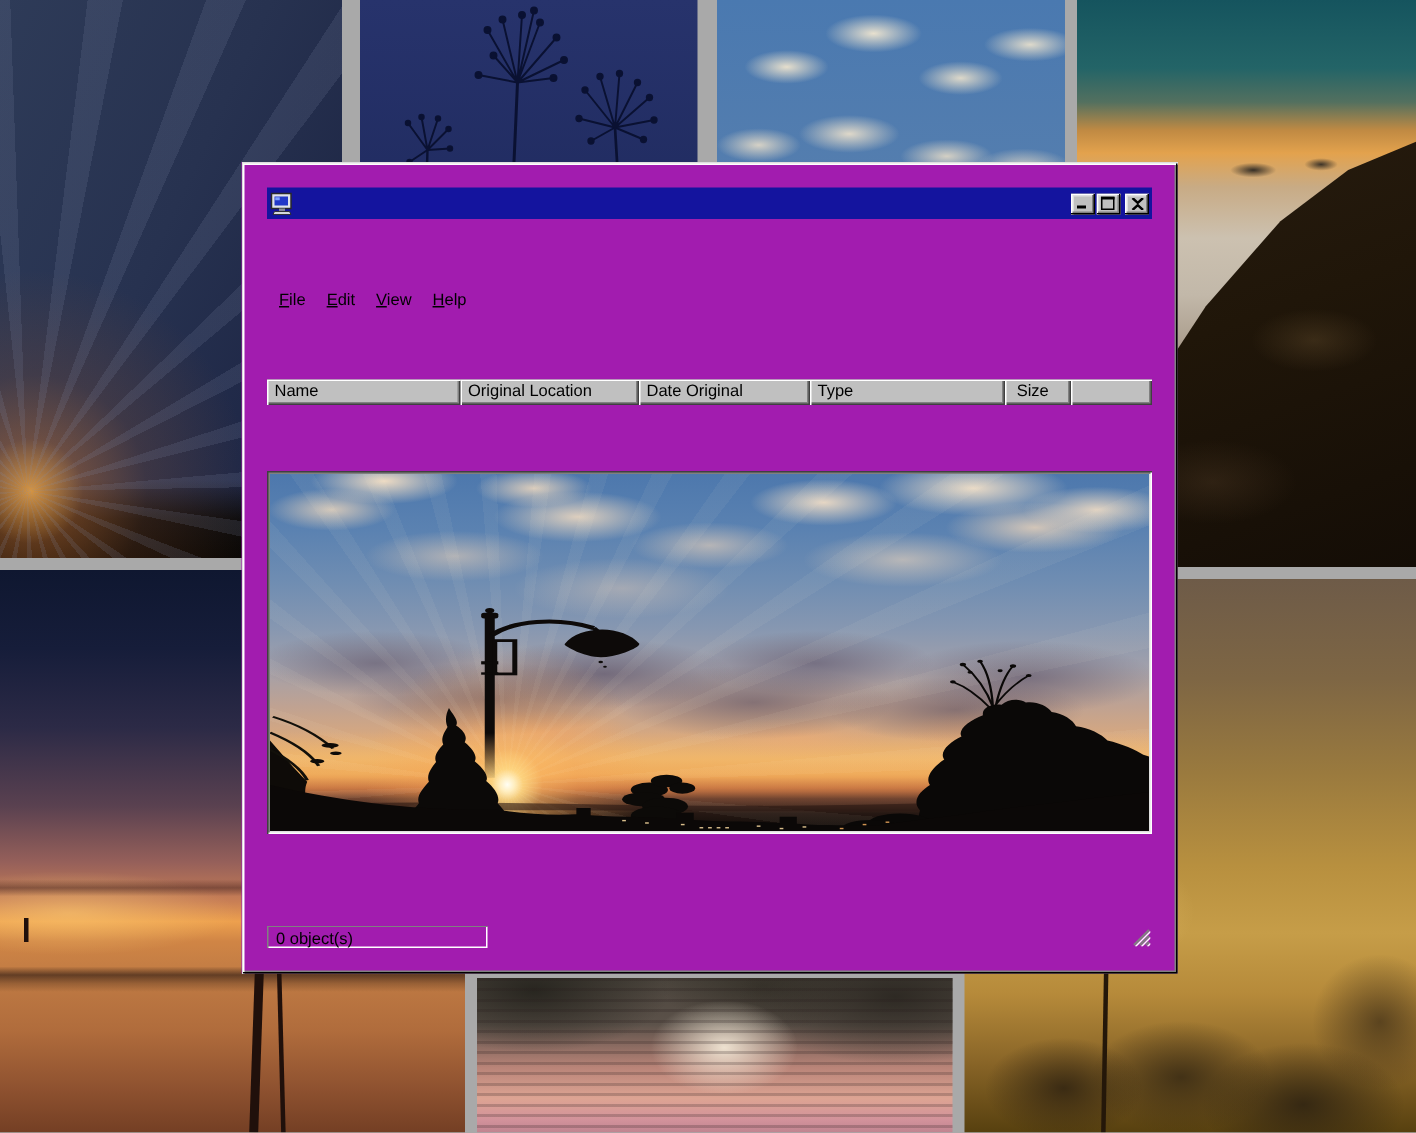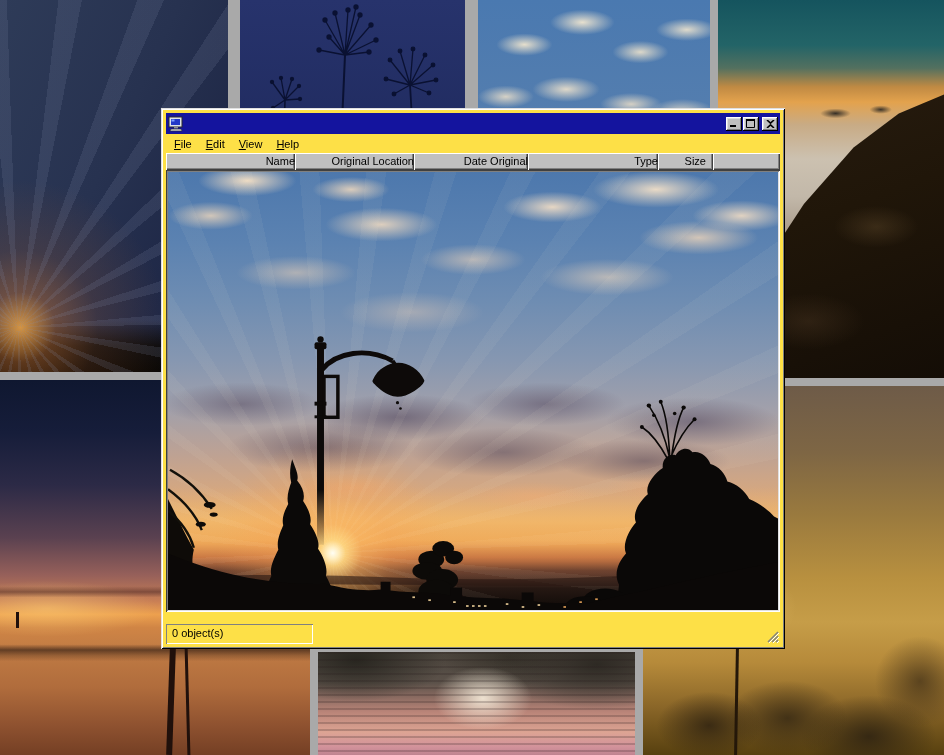--- a/index.html
+++ b/index.html
@@ -68,38 +68,38 @@
       radial-gradient(ellipse 80px 50px at 12% 15%, rgba(85,72,60,0.5), rgba(85,72,60,0) 70%),
       radial-gradient(ellipse 70px 45px at 22% 92%, rgba(52,38,18,0.9), rgba(52,38,18,0) 75%),
       radial-gradient(ellipse 80px 50px at 48% 90%, rgba(56,42,20,0.85), rgba(56,42,20,0) 75%),
       radial-gradient(ellipse 90px 55px at 75% 95%, rgba(48,36,18,0.9), rgba(48,36,18,0) 75%),
       radial-gradient(ellipse 60px 60px at 92% 80%, rgba(60,44,22,0.7), rgba(60,44,22,0) 75%),
       linear-gradient(180deg, #6e5b48 0%, #7e6644 18%, #9a7a3e 35%, #b8903f 52%, #c69d48 64%, #b68a3a 75%, #8a6628 87%, #57400f 100%); }
   #br-pole { position:absolute; left:92px; top:262px; width:3px; height:107px; background:#241709; transform:rotate(1deg); }
 
   
   #win { position:absolute; left:161px; top:108px; width:624px; height:541px; z-index:10;
-    background:#fde047; padding:5px;
+    background:#a21caf; padding:17px;
     box-shadow: inset 1px 1px 0 #dfdfdf, inset -1px -1px 0 #000, inset 2px 2px 0 #fff, inset -2px -2px 0 #808080;
-    display:flex; flex-direction:column; }
+    display:flex; flex-direction:column;gap:44px; }
   #titlebar { height:21px; background:#14149e; display:flex; align-items:center; padding:0 2px; flex:0 0 auto; }
   #title-icon { width:16px; height:16px; margin-right:3px; flex:0 0 auto; }
   #title-text { color:#fff; font-size:11px; font-weight:bold; flex:1 1 auto; }
   .tbtns { display:flex; gap:0; flex:0 0 auto; }
   .tbtn { width:16px; height:14px; background:#c0c0c0; margin-left:1px;
     box-shadow: inset -1px -1px 0 #000, inset 1px 1px 0 #fff, inset -2px -2px 0 #808080, inset 2px 2px 0 #dfdfdf;
     display:flex; align-items:center; justify-content:center; }
   .tbtn.close { margin-left:3px; }
   #menubar { height:19px; display:flex; align-items:center; padding-left:1px; flex:0 0 auto; }
   .menu-item { font-size:11px; color:#000; padding:2px 7px; }
   #colheader { height:17px; display:flex; flex:0 0 auto; background:#c0c0c0; }
   .hcell { height:17px; font-size:11px; color:#000; padding:2px 0 0 5px; background:#c0c0c0;
-    box-shadow: inset 1px 1px 0 #fff, inset -1px -1px 0 #404040, inset -2px -2px 0 #808080; overflow:hidden; white-space:nowrap;text-align:right; }
+    box-shadow: inset 1px 1px 0 #fff, inset -1px -1px 0 #404040, inset -2px -2px 0 #808080; overflow:hidden; white-space:nowrap; }
   .c0{width:129px}.c1{width:119px}.c2{width:114px}.c3{width:130px}
-  .c4{width:55px; text-align:right; padding-right:7px; padding-left:0}
+  .c4{width:44px; text-align:center; padding-right:7px; padding-left:0}
   .c5{flex:1}
   #content { flex:1 1 auto; position:relative;
     box-shadow: inset 1px 1px 0 #404040, inset -1px -1px 0 #fff, inset 2px 2px 0 #808080, inset -2px -2px 0 #dfdfdf;
     padding:2px; }
   #photo { position:absolute; inset:2px; overflow:hidden; }
   .photo-base { position:absolute; inset:0;
     background:
       repeating-conic-gradient(from 215deg at 27% 87%, rgba(255,242,214,0.05) 0deg 3deg, rgba(255,255,255,0) 3deg 10deg),
       radial-gradient(circle at 27% 87%, #fffef4 0%, #ffeec0 1%, rgba(255,216,130,0.9) 2.2%, rgba(253,183,98,0.55) 5%, rgba(250,165,85,0.3) 10%, rgba(250,165,85,0) 20%),
       radial-gradient(ellipse 70px 22px at 13% 2%, rgba(246,224,196,0.95), rgba(246,224,196,0) 70%),
@@ -120,21 +120,21 @@
       radial-gradient(ellipse 120px 34px at 86% 57%, rgba(90,80,102,0.6), rgba(90,80,102,0) 72%),
       radial-gradient(ellipse 130px 34px at 25% 63%, rgba(80,68,88,0.55), rgba(80,68,88,0) 72%),
       radial-gradient(ellipse 130px 34px at 55% 64%, rgba(78,66,86,0.5), rgba(78,66,86,0) 72%),
       radial-gradient(ellipse 120px 30px at 78% 66%, rgba(76,64,84,0.5), rgba(76,64,84,0) 72%),
       radial-gradient(ellipse 90px 20px at 30% 72%, rgba(238,168,112,0.5), rgba(238,168,112,0) 70%),
       radial-gradient(ellipse 90px 20px at 60% 74%, rgba(240,172,116,0.45), rgba(240,172,116,0) 70%),
       radial-gradient(ellipse 90px 20px at 82% 72%, rgba(236,166,110,0.4), rgba(236,166,110,0) 70%),
       linear-gradient(180deg, rgba(0,0,0,0) 72%, rgba(249,188,104,0.4) 79%, rgba(248,180,92,0.55) 84%, rgba(216,120,62,0.5) 88%, rgba(90,48,36,0.4) 91%, rgba(0,0,0,0) 94%),
       linear-gradient(180deg, #4d78ad 0%, #5b82b1 16%, #6f8db2 30%, #8697b1 43%, #a1a0ab 54%, #bfa292 65%, #d8a87e 74%, #eab26c 80%, #e49f58 85%, #b06f46 89%, #63402f 92%, #261813 95%, #0e0a08 100%); }
   .photo-sil { position:absolute; inset:0; width:100%; height:100%; }
-  #statusbar { height:20px; margin-top:12px; display:flex; gap:3px; position:relative; flex:0 0 auto; }
+  #statusbar { height:20px; margin-top:12px; display:flex; gap:3px; position:relative; flex:0 0 auto;align-items:flex-end; }
   .spanel { box-shadow: inset 1px 1px 0 #808080, inset -1px -1px 0 #fff;
     font-size:11px; color:#000; padding:3px 0 0 6px; white-space:nowrap; overflow:hidden; }
   #spanel-objects { width:147px; }
   #spanel-bytes { flex:1; }
   #grip { position:absolute; right:1px; bottom:1px; width:13px; height:13px; }
 </style>
 </head>
 <body>
 
 <div class="tile" id="tile-tl"></div>

